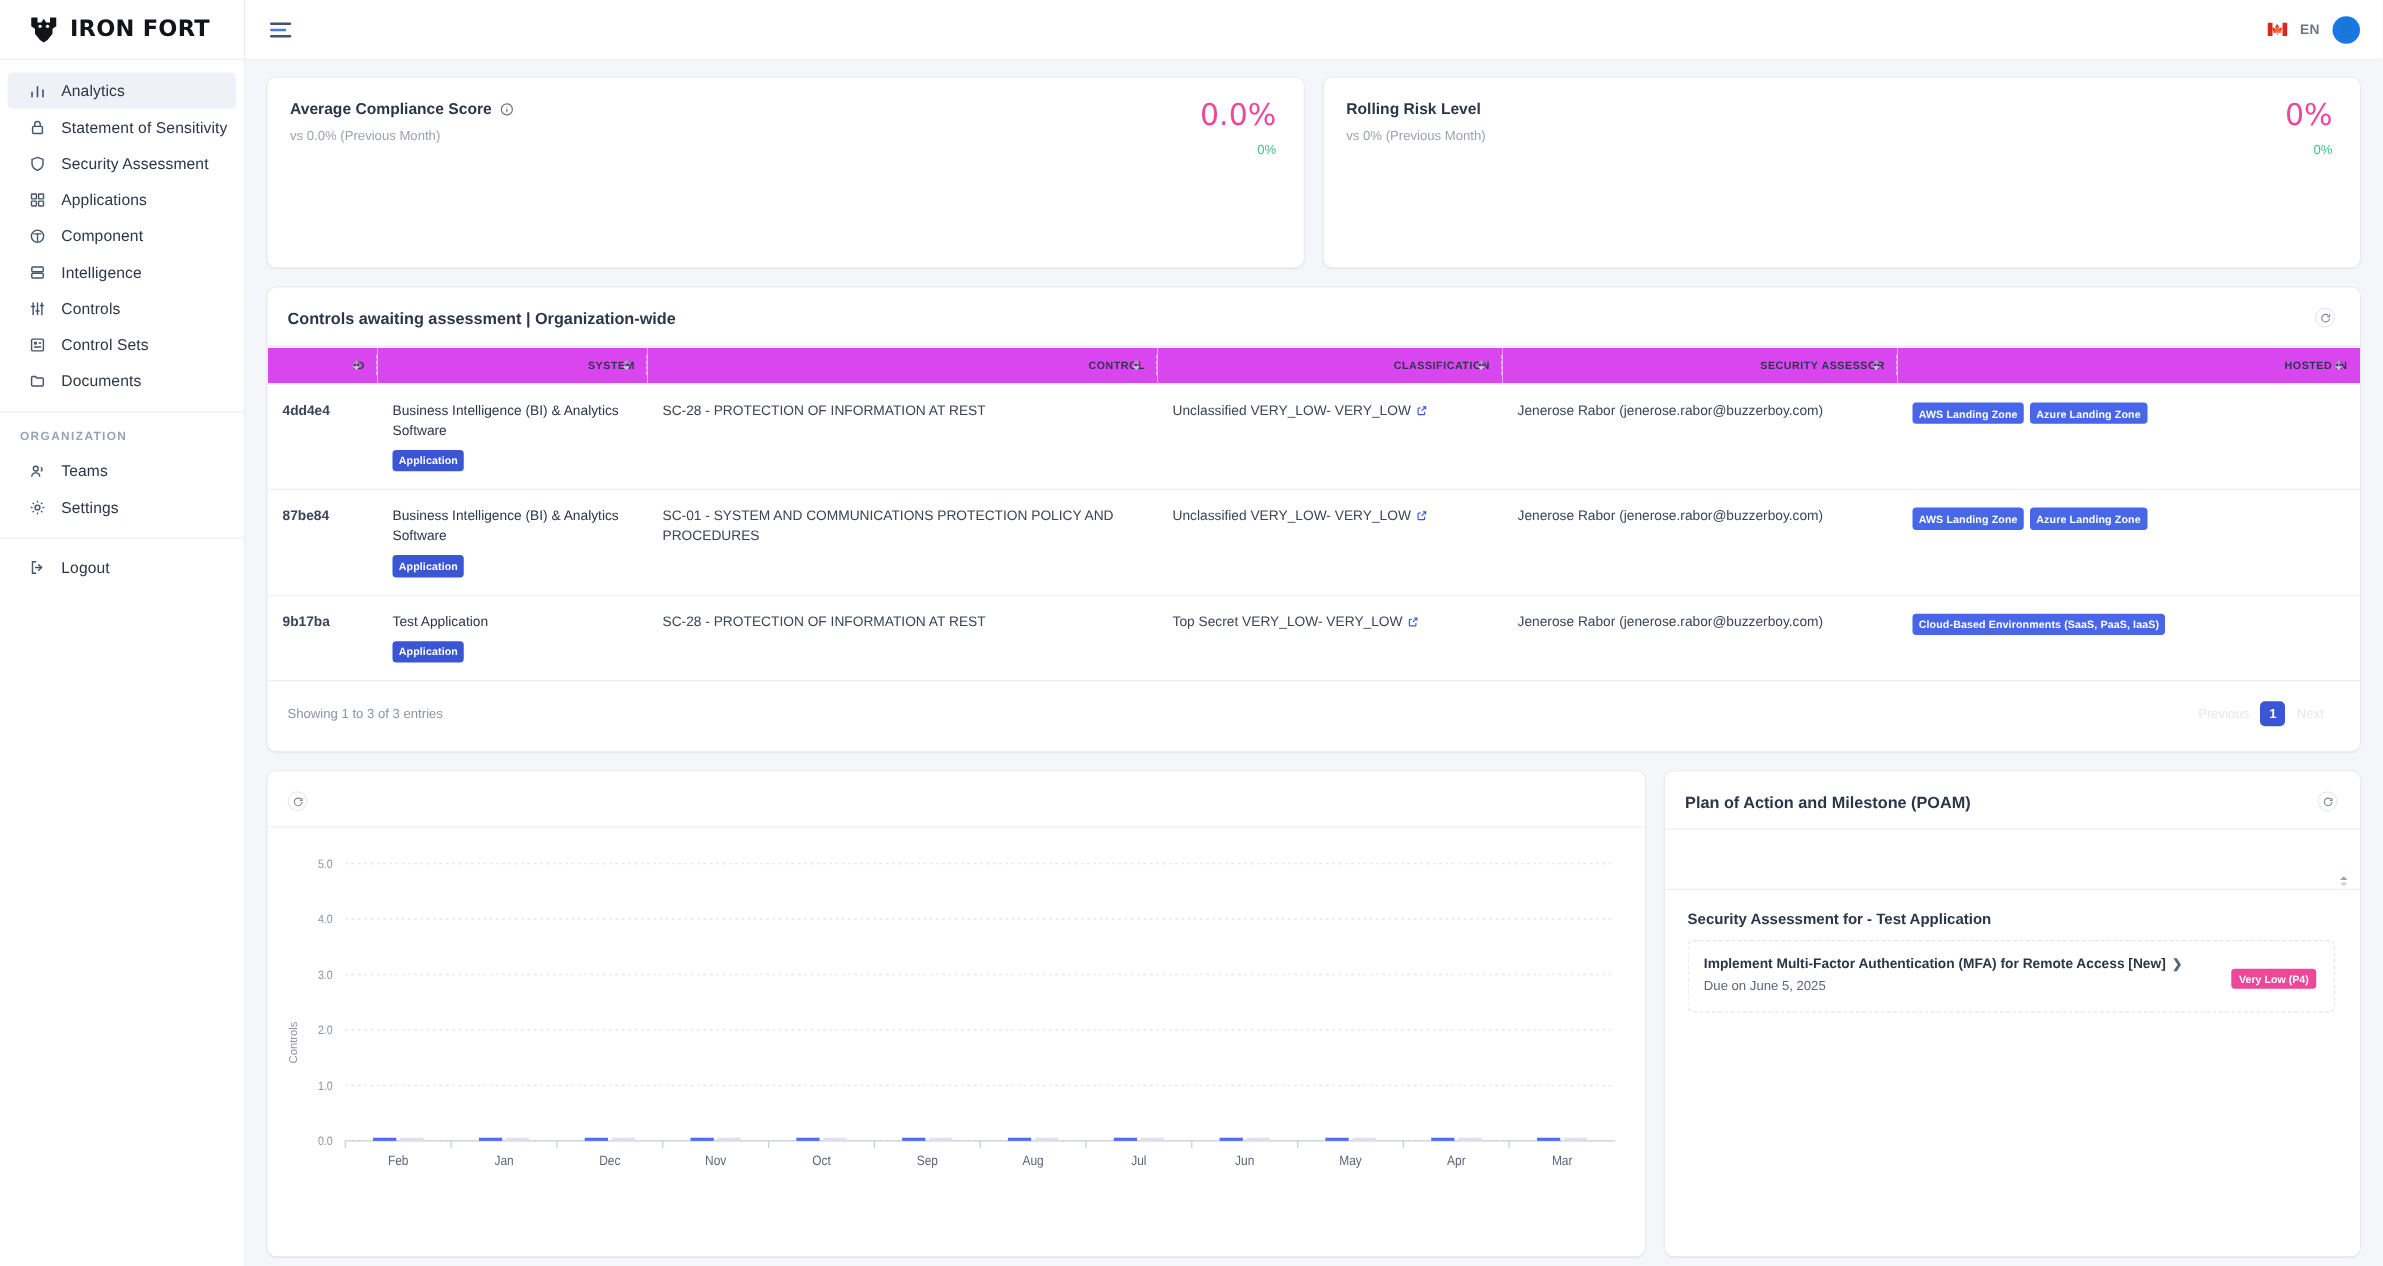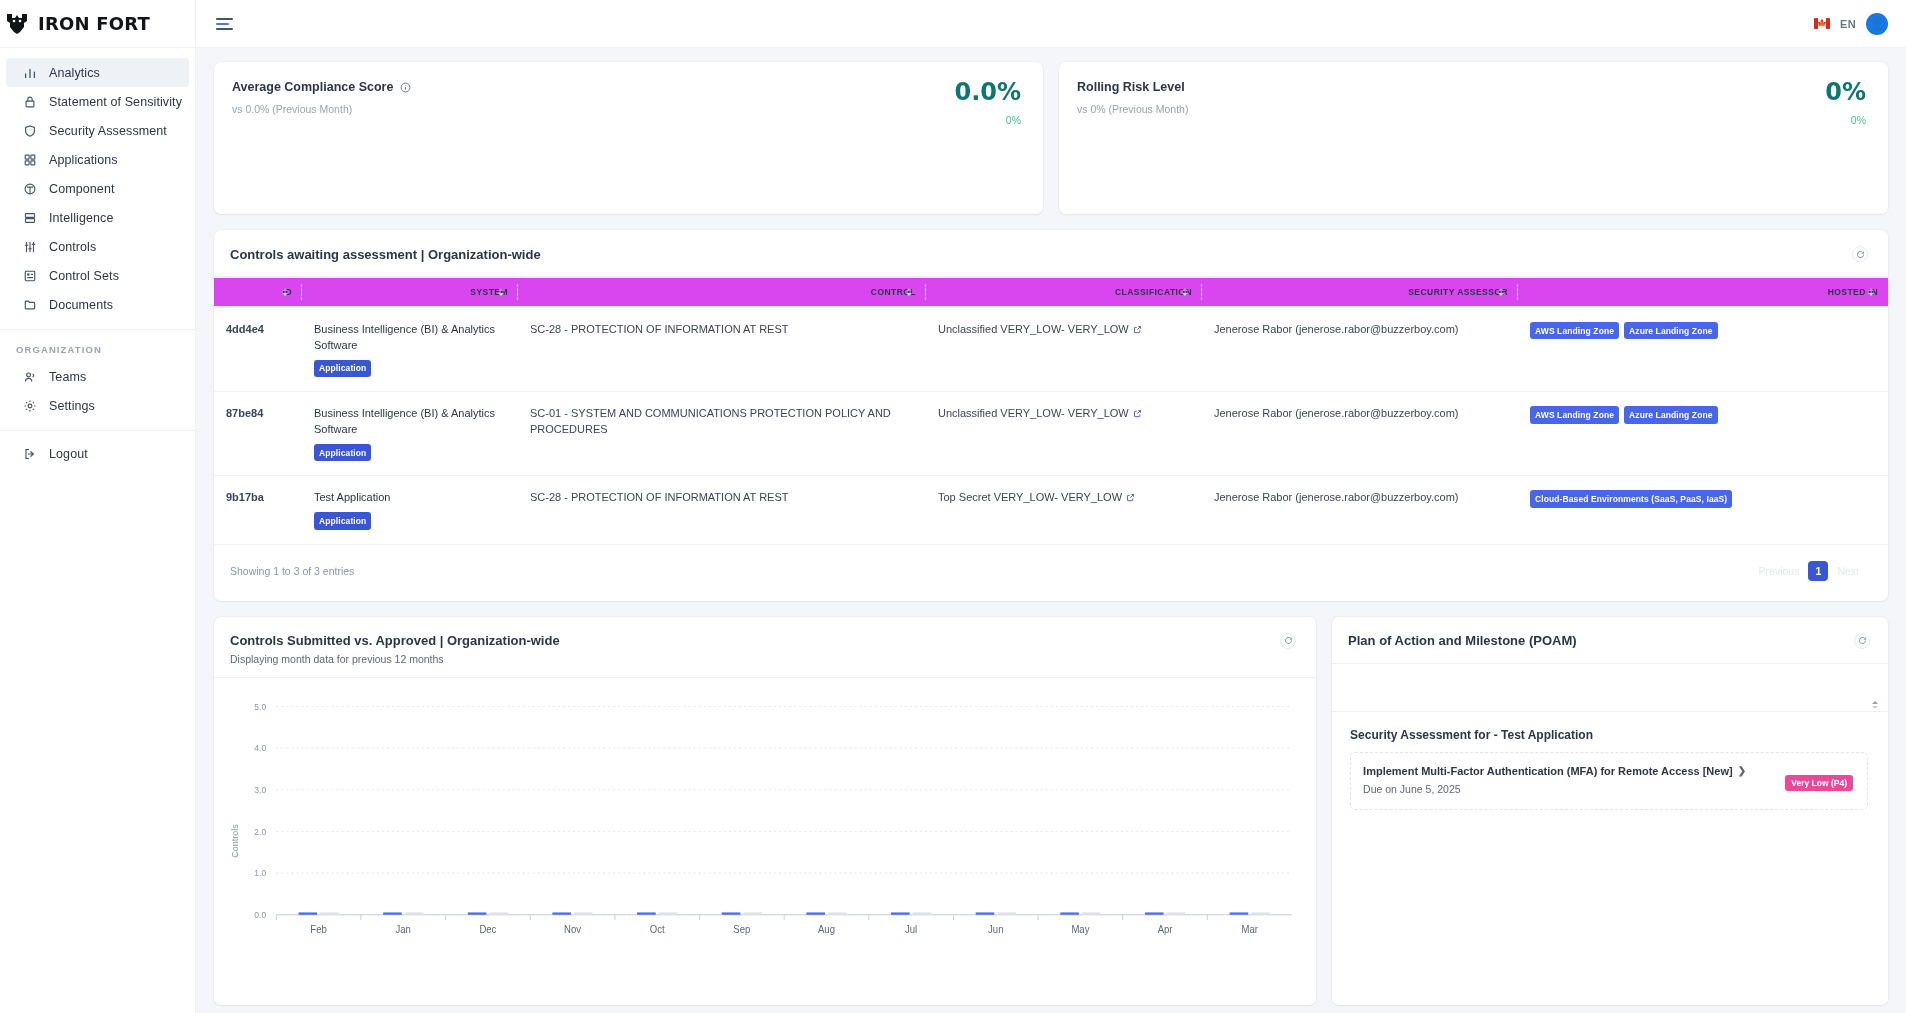--- a/index.html
+++ b/index.html
@@ -17,21 +17,21 @@
   .topbar {
     height: 48px; min-height: 48px;
     background: #ffffff;
     display: flex; align-items: center;
     border-bottom: 1px solid #eef0f4;
     position: relative; z-index: 30;
   }
   .brand {
     width: 196px; min-width: 196px; height: 48px;
     display: flex; align-items: center; gap: 8px;
-    padding-left: 4px;
+    padding-left: 22px;
     border-right: 1px solid #eef0f4;
   }
   .brand-logo { width: 26px; height: 24px; display:block; }
   .brand-name {
     font-size: 18px; font-weight: 800; letter-spacing: .2px;
     color: #111418; font-family: "DejaVu Sans", sans-serif;
   }
   .topbar-main {
     flex: 1; height: 48px; display: flex; align-items: center;
     justify-content: space-between; padding: 0 18px 0 16px;
@@ -92,21 +92,21 @@
     background: #fff; border-radius: 7px;
     box-shadow: 0 1px 2px rgba(16,24,40,.05), 0 0 0 1px rgba(16,24,40,.03);
   }
 
   
   .kpi-row { display: flex; gap: 16px; }
   .kpi { flex: 1; height: 152px; padding: 18px 22px 0 18px; position: relative; }
   .kpi-head { display: flex; justify-content: space-between; align-items: flex-start; }
   .kpi-title { font-size: 12.5px; font-weight: 700; color: #2b3648; display: flex; align-items: center; gap: 7px; }
   .info-ico { width: 11px; height: 11px; color: #6b7684; display:block; }
-  .kpi-value { font-size: 24px; font-weight: 700; color: #0f766e; line-height: 1; font-family:"DejaVu Sans", sans-serif;}
+  .kpi-value { font-size: 24px; font-weight: 400; color: #ec4899; line-height: 1; font-family:"DejaVu Sans", sans-serif;}
   .kpi-sub { font-size: 10.5px; color: #9aa3b0; margin-top: 9px; }
   .kpi-delta { font-size: 10.5px; color: #45c18c; text-align: right; margin-top: 10px; }
   .kpi-right { text-align: right; }
 
   
   .table-card { margin-top: 16px; padding: 0 0 6px 0; }
   .card-head {
     display: flex; align-items: center; justify-content: space-between;
     padding: 16px 20px 14px 16px; border-bottom: 1px solid #eef0f4;
   }
@@ -577,24 +577,20 @@
           <span class="pg num">1</span>
           <span class="pg">Next</span>
         </div>
       </div>
     </div>
 
     <div class="bottom-row">
 
       <div class="card chart-card">
         <div class="chart-head">
-          <div>
-            <div class="card-title">Controls Submitted vs. Approved | Organization-wide</div>
-            <div class="chart-sub">Displaying month data for previous 12 months</div>
-          </div>
           <div class="refresh-btn">
             <svg width="9" height="9" viewBox="0 0 16 16" fill="none" stroke="currentColor" stroke-width="1.6">
                 <path d="M13.4 8a5.4 5.4 0 1 1-1.6-3.8"></path>
                 <path d="M13.6 2.6v3.2h-3.2"></path>
               </svg>
           </div>
         </div>
         <div class="chart-body">
           <div class="y-axis-label">Controls</div>
           <div class="plot">

